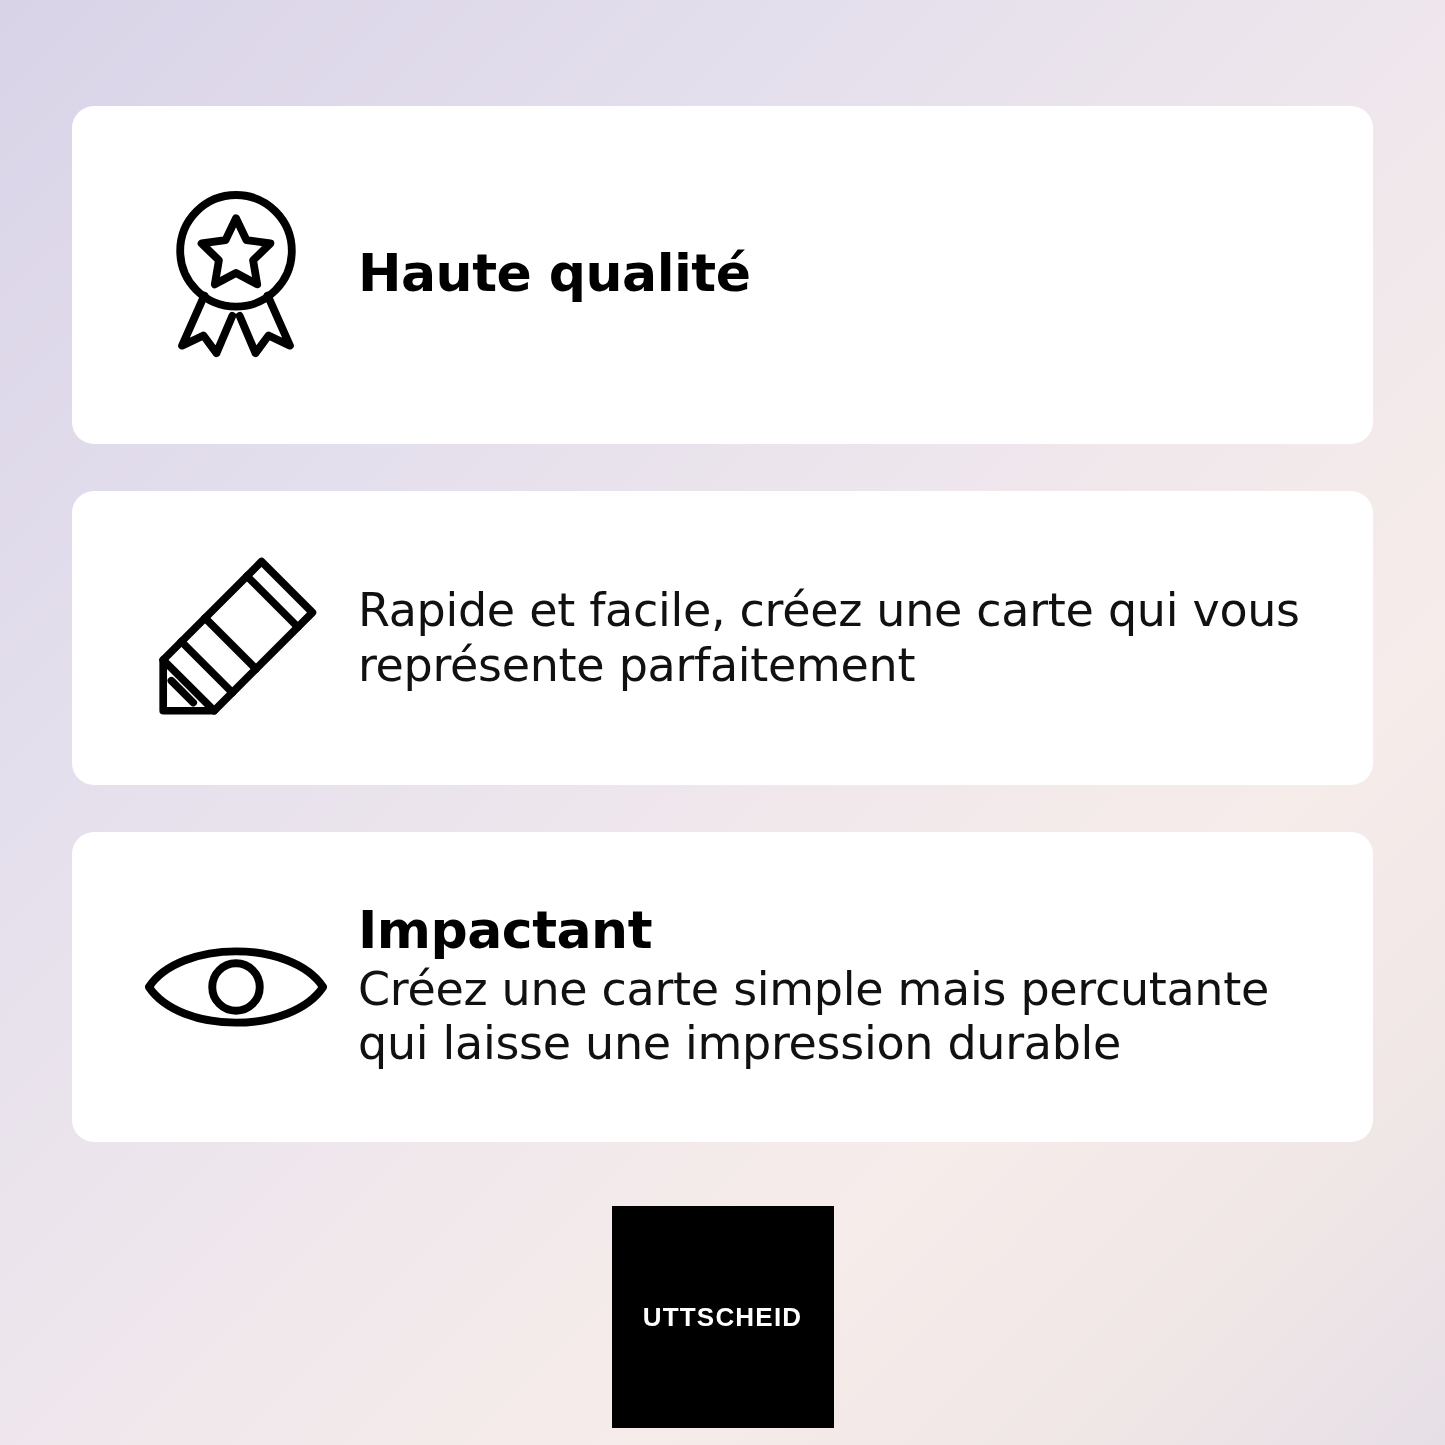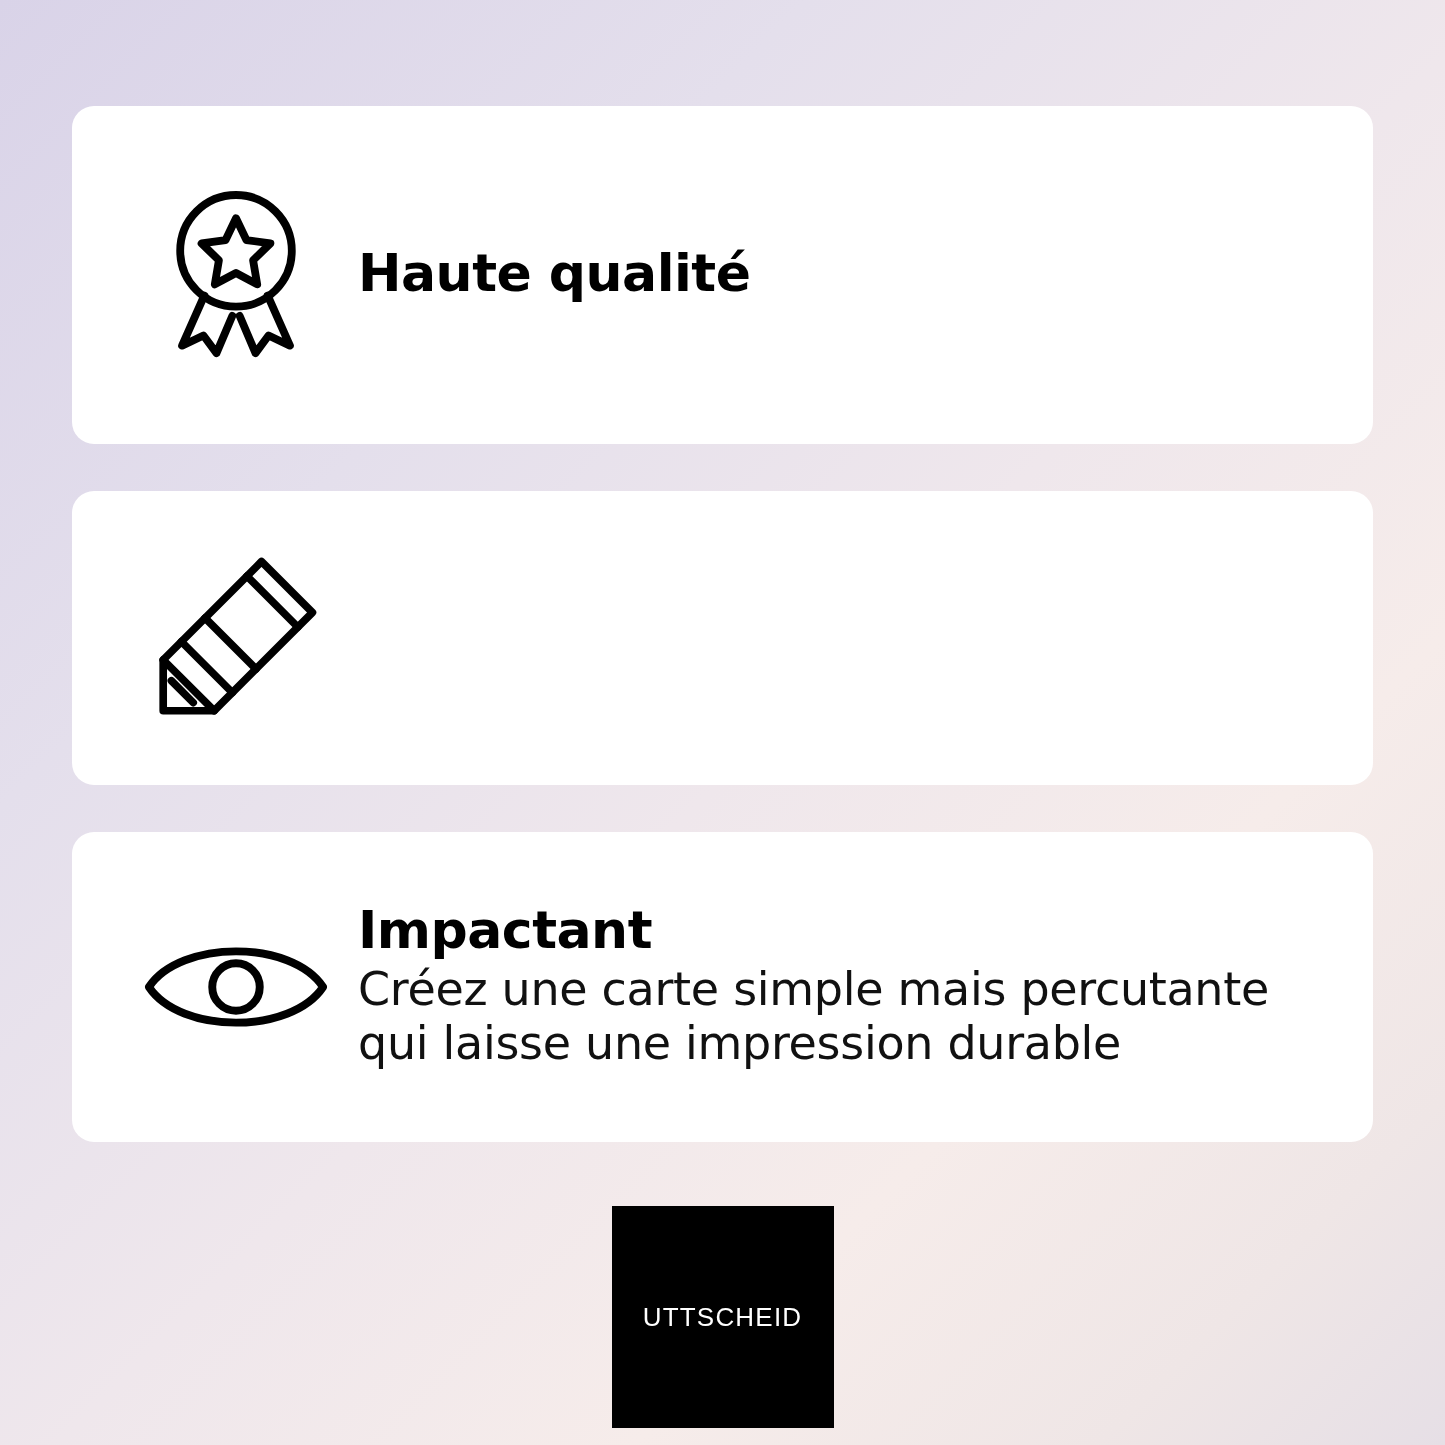--- a/index.html
+++ b/index.html
@@ -81,21 +81,21 @@
     width: 222px;
     height: 222px;
     background: #000000;
     display: flex;
     align-items: center;
     justify-content: center;
   }
   .logo-text {
     color: #ffffff;
     font-size: 26px;
-    font-weight: normal;
+    font-weight: bold;
     letter-spacing: 1.2px;
     font-family: "Liberation Sans", sans-serif;
   }
 </style>
 </head>
 <body>
 
 <div class="page">
 
   <div class="cards">
@@ -119,20 +119,21 @@
         <svg width="182" height="182" viewBox="0 0 100 100" fill="none" stroke="#000000" stroke-width="4.2" stroke-linecap="round" stroke-linejoin="round">
           <path d="M64 8 L92 36 L38 90 L10 90 L10 62 Z"></path>
           <path d="M10 62 L38 90"></path>
           <path d="M20 52 L48 80"></path>
           <path d="M33 39 L61 67"></path>
           <path d="M56 16 L84 44"></path>
           <path d="M14.5 73.5 L26.5 85.5"></path>
         </svg>
       </div>
       <div class="card-text">
+        <div class="card-desc">Rapide et facile, créez une carte qui vous représente parfaitement</div>
       </div>
     </div>
 
     <div class="card card-3">
       <div class="icon-wrap">
         <svg width="190" height="130" viewBox="0 0 120 72" fill="none" stroke="#000000" stroke-width="5" stroke-linecap="round" stroke-linejoin="round">
           <path d="M5 36 C25 6, 95 6, 115 36 C95 66, 25 66, 5 36 Z"></path>
           <circle cx="60" cy="36" r="15"></circle>
         </svg>
       </div>

